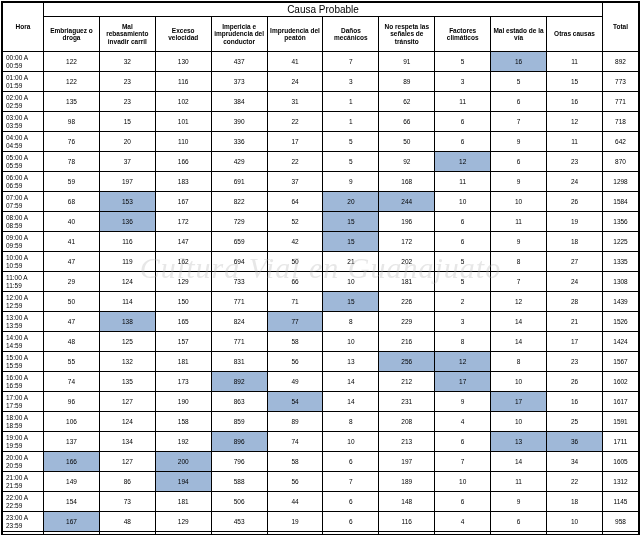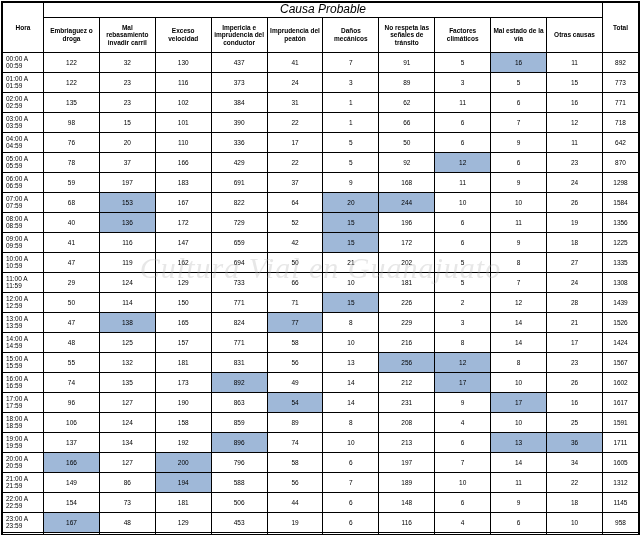--- a/index.html
+++ b/index.html
@@ -51,22 +51,21 @@
     line-height:1.15;
     background:transparent;
   }
   thead th{
     font-weight:bold;
     font-size:6.5px;
   }
   .grouphdr{
     height:13px;
     font-weight:normal;
-    font-size:12px;
-    font-style:italic;
+    font-size:10px;
   }
   .colhdr{
     height:32px;
     padding:1px 1px;
   }
   .hora-col{width:40px;}
   .total-col{width:35px;}
   td.hora{
     text-align:left;
     padding-left:3px;

